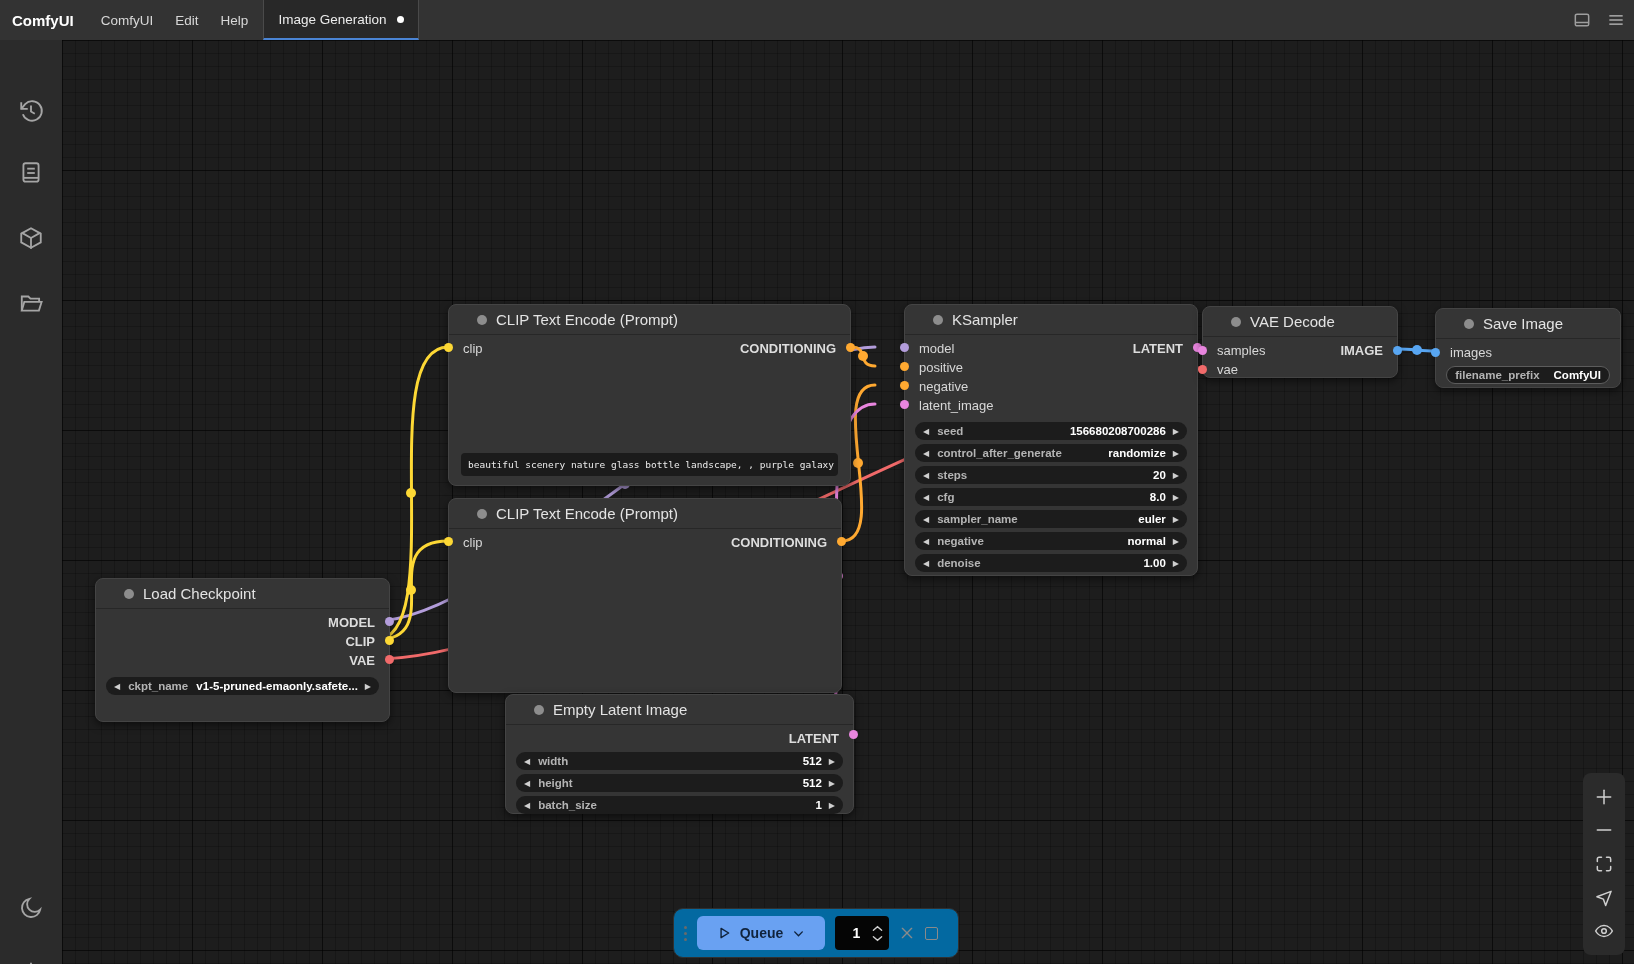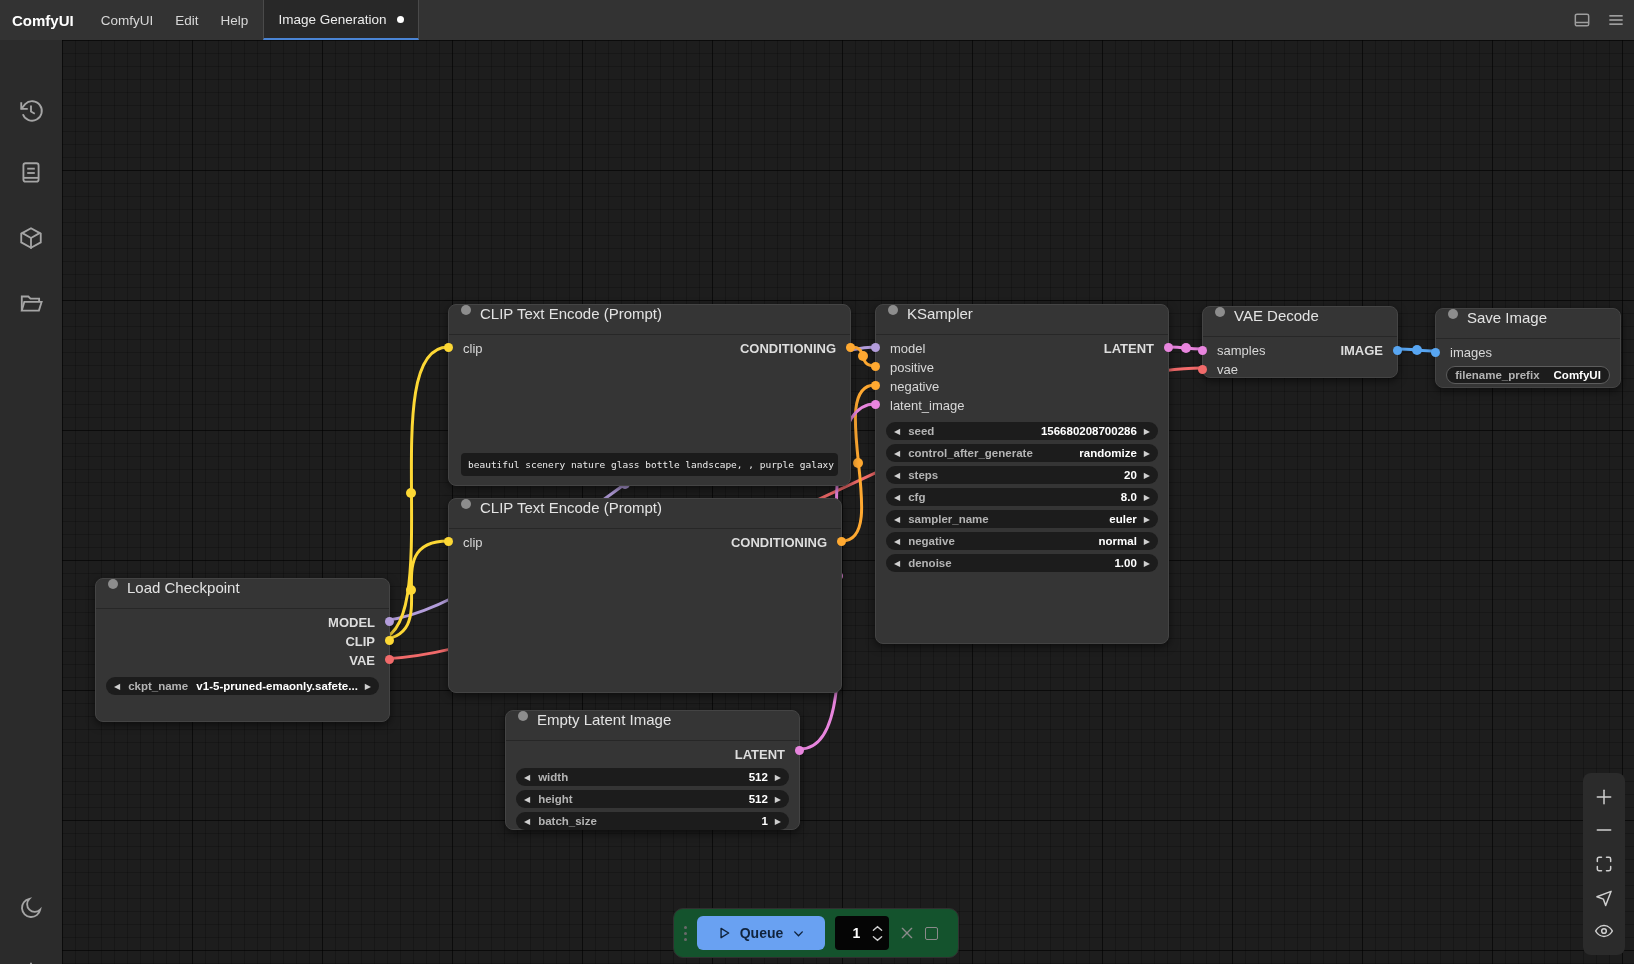--- a/index.html
+++ b/index.html
@@ -36,42 +36,42 @@
       linear-gradient(to right, rgba(0,0,0,.22) 1px, transparent 1px),
       linear-gradient(to bottom, rgba(0,0,0,.22) 1px, transparent 1px);
     background-size:130px 130px,130px 130px,13px 13px,13px 13px; }
 
   svg.wires { position:absolute; left:0; top:0; width:1634px; height:964px; z-index:1; pointer-events:none; }
   svg.wires path { fill:none; stroke-width:3; stroke-linecap:round; }
 
   
   .node { position:absolute; background:#353535; border:1px solid #444; border-radius:8px;
     box-shadow:0 3px 8px rgba(0,0,0,.55); z-index:2; }
-  .node-title { height:30px; display:flex; align-items:flex-start; gap:9px; padding:0 12px;
+  .node-title { height:30px; display:flex; align-items:center; gap:9px; padding:0 28px;
     font-size:15px; color:#e3e3e3; border-bottom:1px solid rgba(0,0,0,.25); }
   .node-dot { width:10px; height:10px; border-radius:50%; background:#8d8d8d; flex:0 0 auto; }
   .slots { padding-top:4px; }
   .slot-row { height:19px; display:flex; align-items:center; justify-content:space-between;
     padding:0 14px; font-size:13px; color:#d7d7d7; }
   .slot-row .out { font-weight:600; color:#ddd; margin-left:auto; }
   .port { position:absolute; width:9px; height:9px; border-radius:50%; background:#888; z-index:3; }
   .widget { height:18px; margin:4px 10px 0 10px; background:#1c1c1c; border-radius:9px;
     display:flex; align-items:center; padding:0 8px; font-size:11.5px; color:#c9c9c9; }
   .widget .arrow { font-size:8px; color:#cfcfcf; flex:0 0 auto; }
   .widget .wname { margin:0 auto 0 8px; color:#b4b4b4;font-weight:bold; }
   .widget .wval { margin-right:7px; color:#fff; font-weight:bold; }
   .widget.bordered { border:1px solid #5c5c5c; justify-content:center; gap:14px; }
   .widget.bordered .wname { margin:0; }
   .widget.bordered .wval { margin:0; }
   .textarea { position:absolute; left:12px; right:12px; bottom:9px; background:#1b1b1b; border-radius:4px;
     padding:6px 7px; font-family:"DejaVu Sans Mono", monospace; font-size:9.5px; color:#ececec;
     white-space:nowrap; overflow:hidden; }
 
   
-  .queuebar { position:absolute; left:673px; top:908px; width:286px; height:50px; background:#14532d;
+  .queuebar { position:absolute; left:673px; top:908px; width:286px; height:50px; background:#0369a1;
     border:1px solid #303030; border-radius:10px; display:flex; align-items:center; padding:0 10px;
     gap:10px; z-index:5; }
   .drag-dots { display:flex; flex-direction:column; gap:3px; }
   .drag-dots i { width:3px; height:3px; border-radius:50%; background:#6a6a6a; }
   .queue-btn { height:34px; width:128px; border-radius:6px; background:#69a1f2; border:none;
     display:flex; align-items:center; justify-content:center; gap:9px; color:#10233c; cursor:pointer; }
   .queue-btn .qlabel { font-size:14px; font-weight:600; color:#10233c; }
   .queue-btn svg { display:block; }
   .stepper { width:54px; height:34px; background:#050505; border-radius:4px; display:flex;
     align-items:center; padding:0 6px; }
@@ -232,21 +232,21 @@
   <div class="slots">
     <div class="slot-row">
       <span>clip</span>
       <span class="out">CONDITIONING</span>
     </div>
   </div>
   <i class="port" style="left: -5px; top: 38px; background-color: rgb(253, 216, 53);"></i>
   <i class="port" style="right: -5px; top: 38px; background-color: rgb(255, 169, 49);"></i>
 </div>
 
-<div class="node" style="left:505px;top:710px;width:295px;height:120px">
+<div class="node" style="left:505px;top:694px;width:349px;height:120px">
   <div class="node-title">
     <span class="node-dot"></span>
     <span>Empty Latent Image</span>
   </div>
   <div class="slots">
     <div class="slot-row">
         <span class="out">LATENT</span>
       </div>
   </div>
   <div class="widget">
@@ -263,21 +263,21 @@
   </div>
   <div class="widget">
     <span class="arrow">◀</span>
     <span class="wname">batch_size</span>
     <span class="wval">1</span>
     <span class="arrow">▶</span>
   </div>
   <i class="port" style="right: -5px; top: 35px; background-color: rgb(232, 133, 222);"></i>
 </div>
 
-<div class="node" style="left:875px;top:304px;width:294px;height:340px">
+<div class="node" style="left:904px;top:304px;width:294px;height:272px">
   <div class="node-title">
     <span class="node-dot"></span>
     <span>KSampler</span>
   </div>
   <div class="slots">
     <div class="slot-row">
       <span>model</span>
       <span class="out">LATENT</span>
     </div>
     <div class="slot-row">

